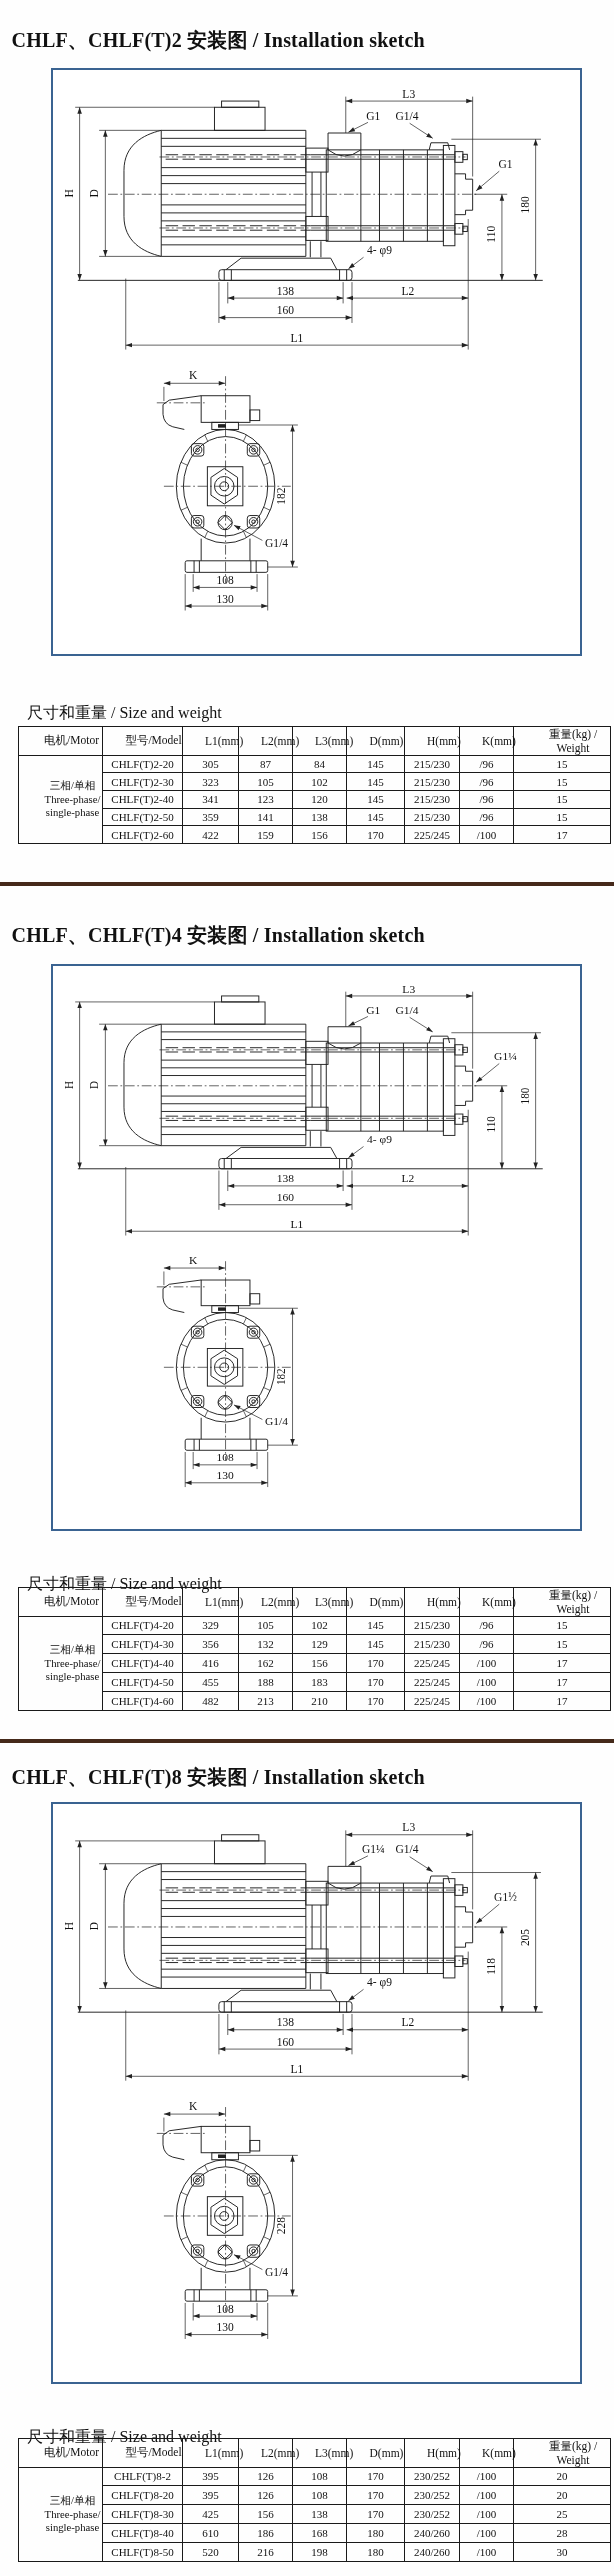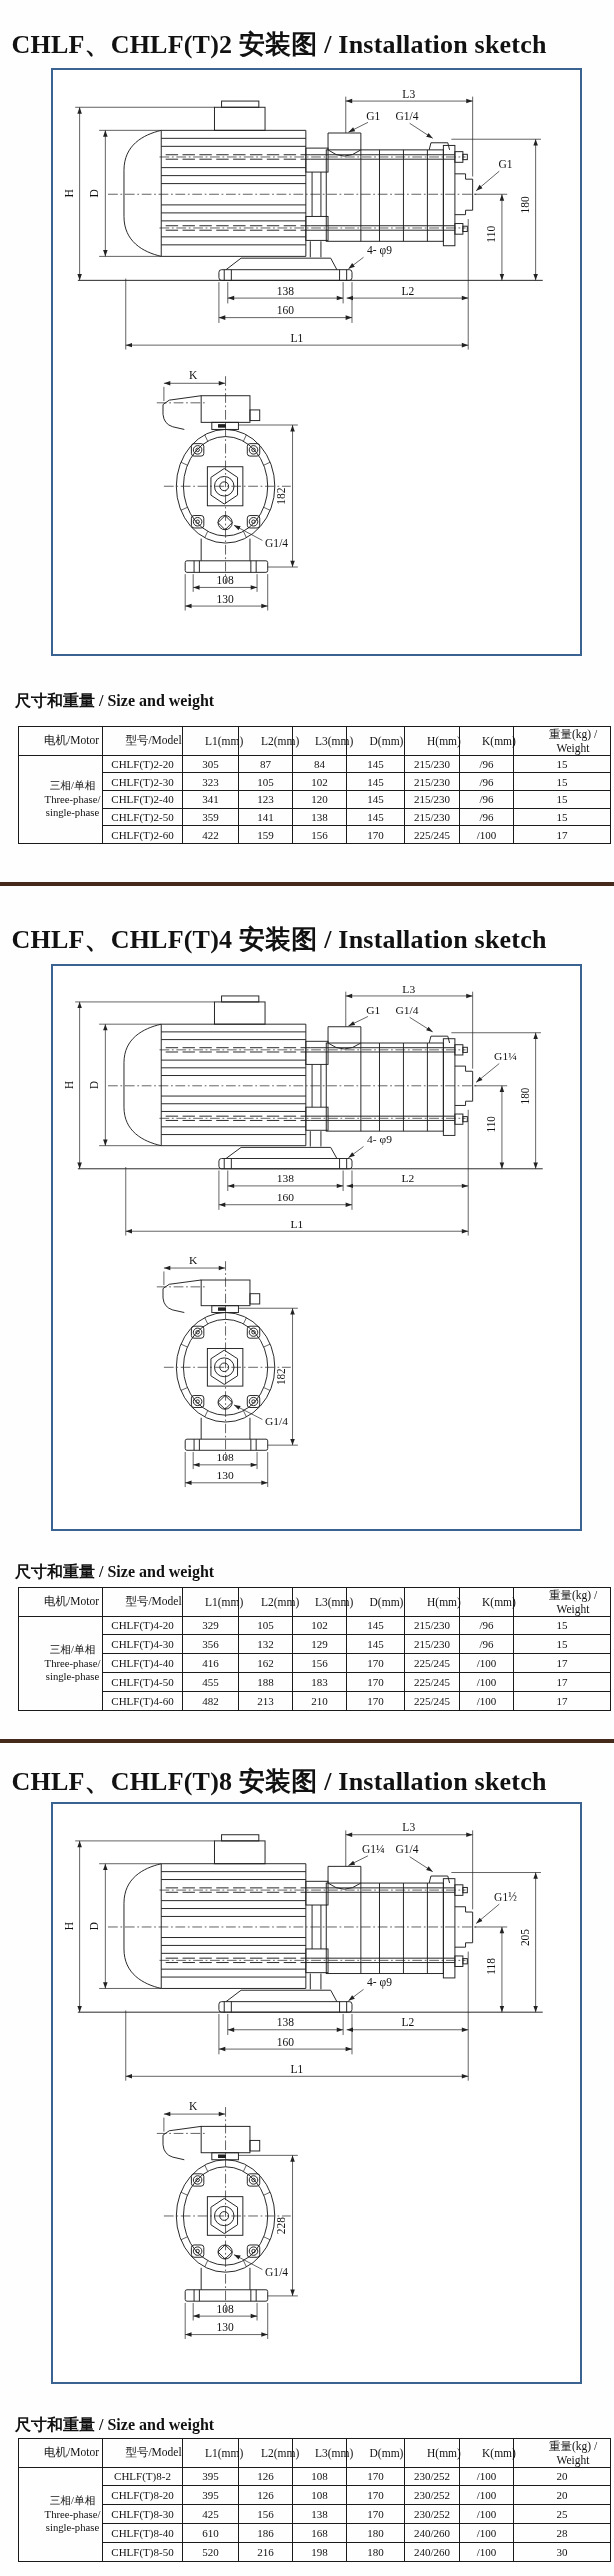--- a/index.html
+++ b/index.html
@@ -1,21 +1,21 @@
 <!DOCTYPE html>
 <html style="font-size:14px"><head>
 <meta charset="utf-8">
 <style>
   html,body { margin:0; padding:0; background:#fff; }
   .page { position:relative; width:614px; height:2576px; background:#fefefe; color:#111;
           font-family:"Liberation Serif", serif; overflow:hidden; }
-  .title { position:absolute; left:11.5px; margin:0; font-size:26px; font-weight:bold; white-space:nowrap; letter-spacing:0.2px; }
+  .title { position:absolute; left:11.5px; margin:0; font-size:20px; font-weight:bold; white-space:nowrap; letter-spacing:0.2px; }
   .sketch-box { position:absolute; left:51px; border:2.7px solid #3a6391; background:#fff; }
   .sketch-box svg { display:block; width:100%; height:100%; }
-  .size-heading { position:absolute; left:15px; margin:0; font-size:16px; font-weight:bold; white-space:nowrap; }
+  .size-heading { position:absolute; left:15px; margin:12px; font-size:16px; font-weight:normal; white-space:nowrap; }
   .dtable { position:absolute; left:18px; width:592px; border-collapse:collapse; table-layout:fixed;
             border:1.8px solid #1a1a1a; }
   .dtable th, .dtable td { border:0.9px solid #1a1a1a; text-align:center; vertical-align:middle;
             font-weight:normal; padding:0; }
   .dtable th { font-size:11.5px; height:27.5px;padding-left:22px; }
   .dtable td { font-size:11px; }
   .dtable td.motor { font-size:10.7px; white-space:pre-line; line-height:1.25;padding-left:24px; }
   .sep { position:absolute; left:0; width:614px; height:4.4px; background:#45291a; }
   
   .dw line, .dw path, .dw rect, .dw ellipse, .dw circle, .dw polygon {

